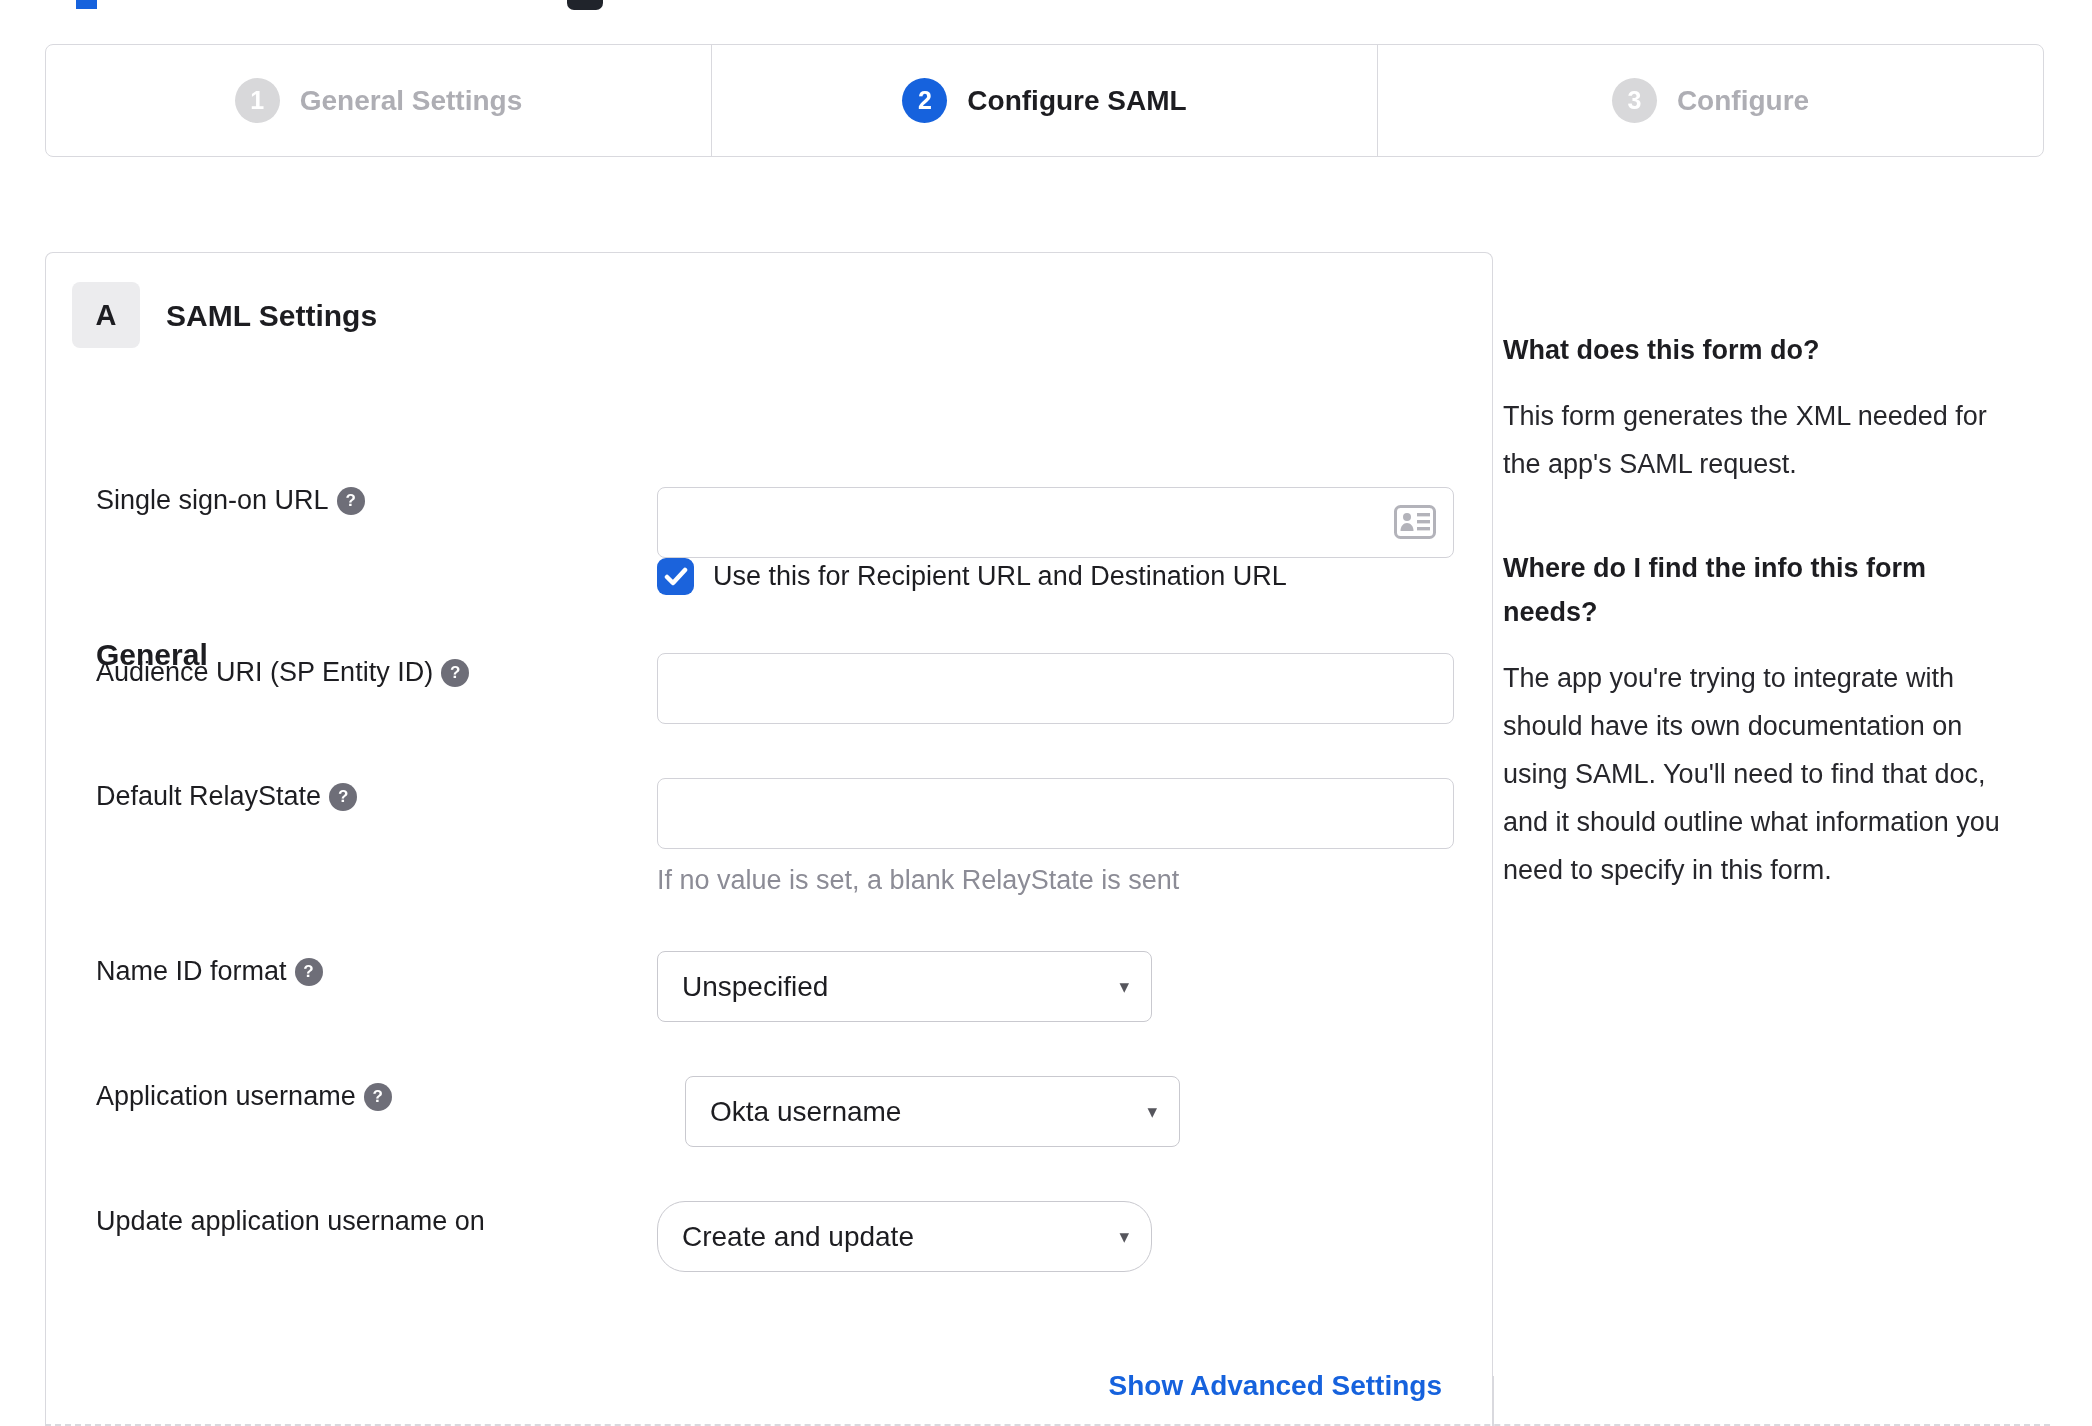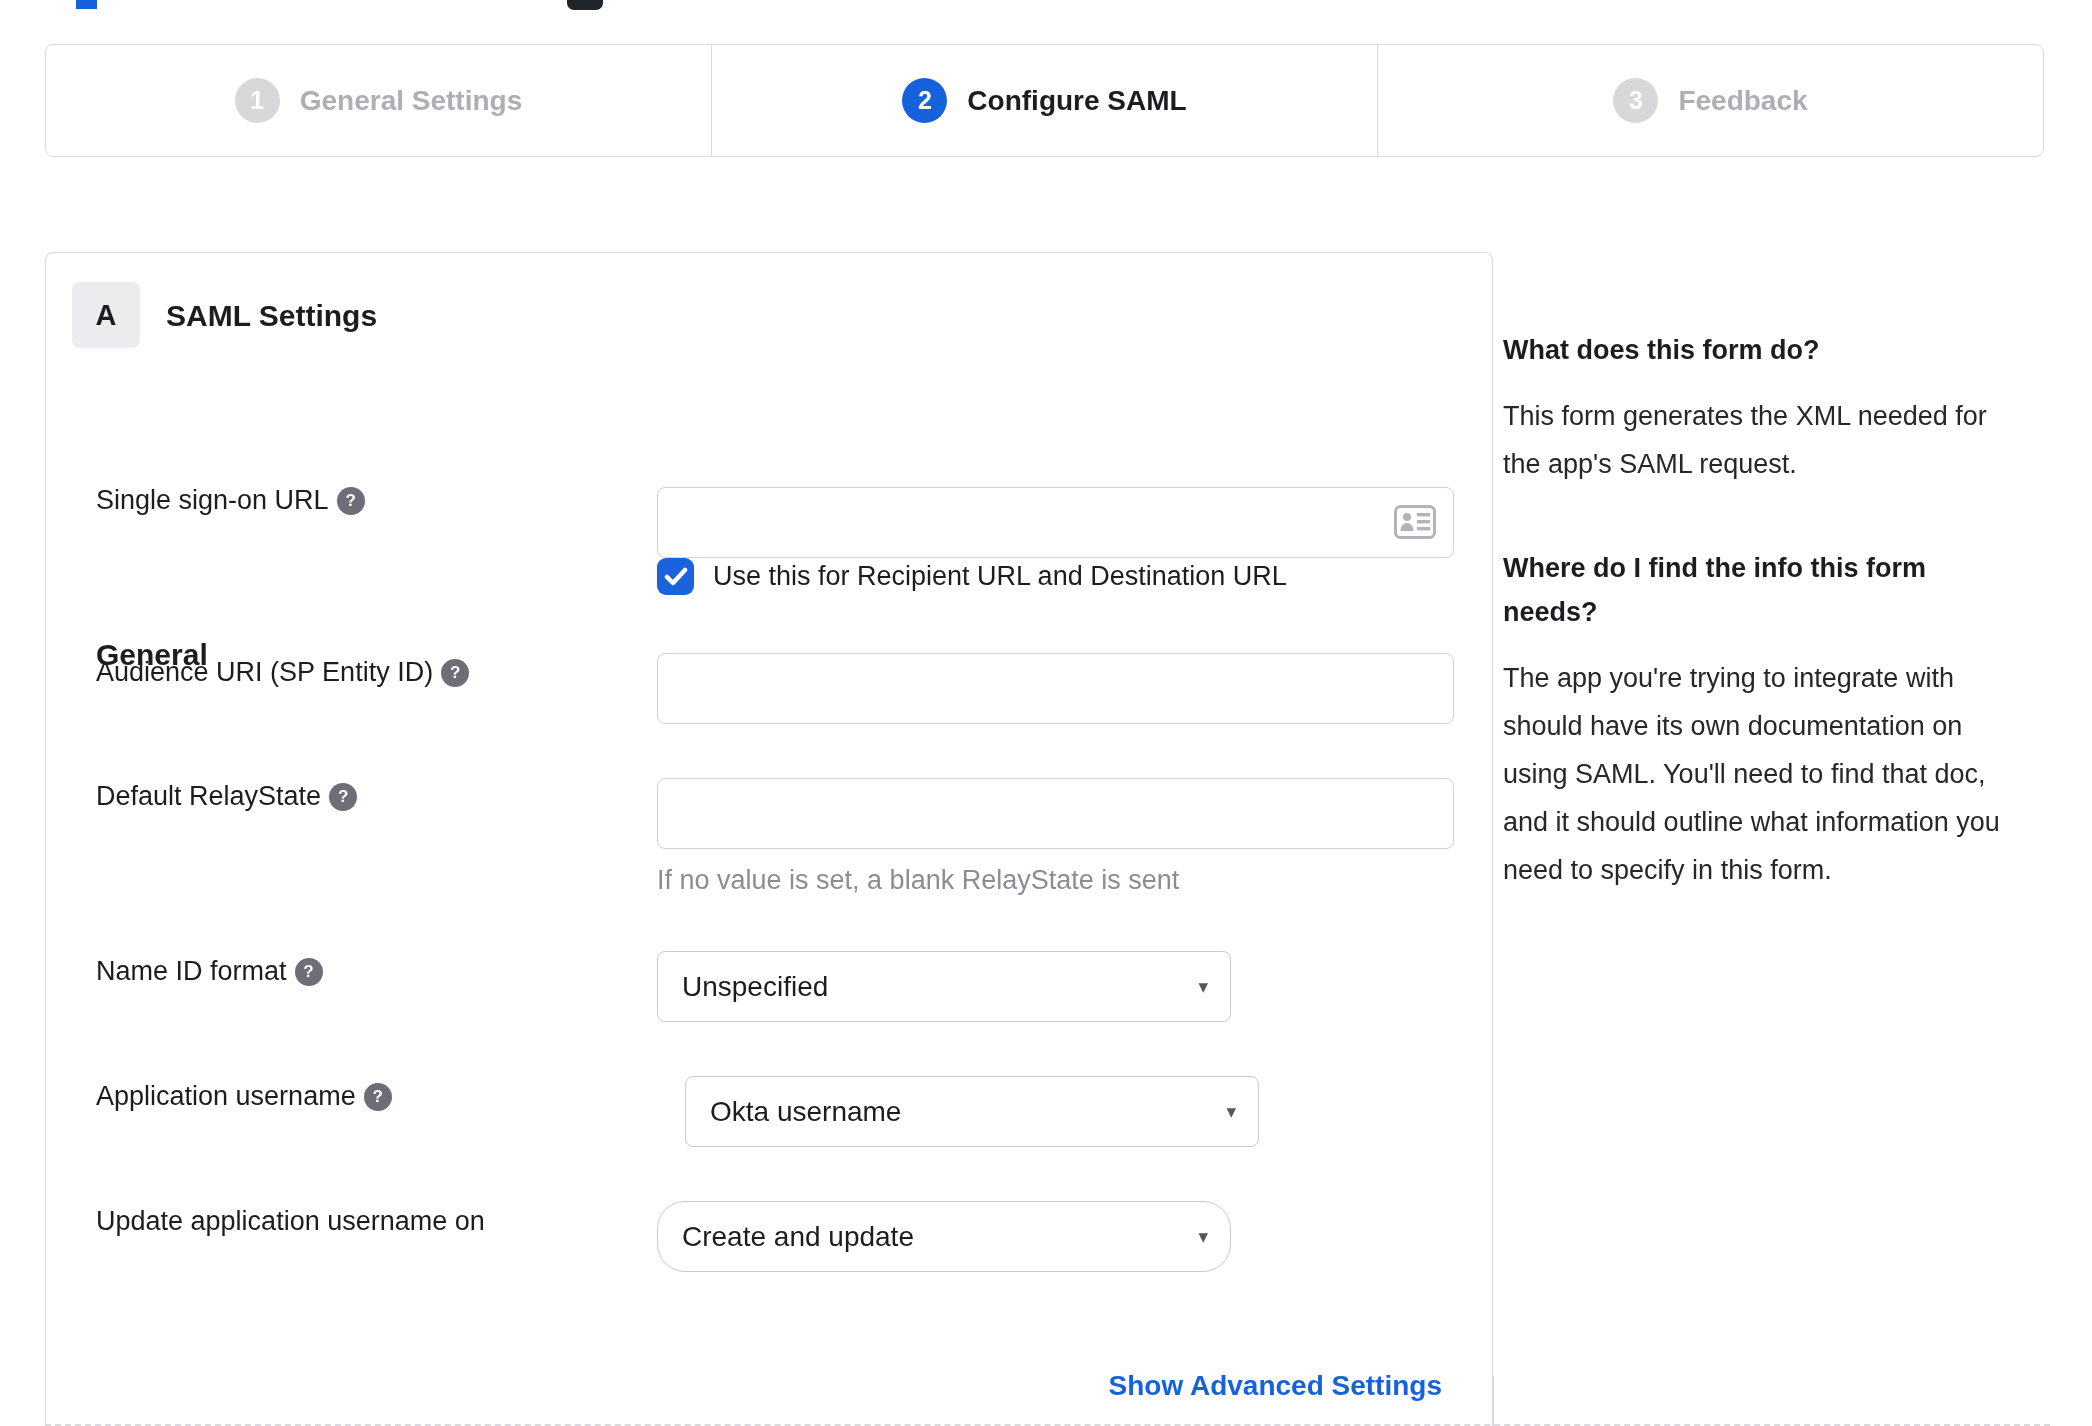--- a/index.html
+++ b/index.html
@@ -41,21 +41,21 @@
                       font-size:27px; padding:0 70px 0 24px; color:#1d1d21;
                       font-family:"Liberation Sans", sans-serif; outline:none; }
   .card-icon { position:absolute; right:18px; top:18px; }
 
   .checkbox { left:611px; width:37px; height:37px; background:#1b63dc; border-radius:9px;
               display:flex; align-items:center; justify-content:center; }
   .checkbox-label { left:667px; font-size:27px; }
 
   .hint { left:611px; font-size:27px; color:#8c8c96; }
 
-  .select { left:611px; width:574px; height:71px; border:1px solid #c9c9cf; border-radius:8px;
+  .select { left:611px; width:495px; height:71px; border:1px solid #c9c9cf; border-radius:8px;
             background:#fff; display:flex; align-items:center; font-size:28px; color:#1d1d21;
             padding:0 24px; position:absolute; }
   .select .arrow { position:absolute; right:22px; color:#55555c; font-size:19px; }
 
   .adv-link { right:50px; top:1093px; font-size:28px; font-weight:bold; color:#1662dd;
               text-decoration:none; position:absolute;margin-top:24px; }
 
   
   .help-col { left:1503px; top:328px; width:516px; }
   .help-col h3 { font-size:27px; font-weight:bold; line-height:44px; color:#1d1d21; }
@@ -75,21 +75,21 @@
   <div class="step inactive">
     <div class="step-circle">1</div>
     <div class="step-label">General Settings</div>
   </div>
   <div class="step active">
     <div class="step-circle">2</div>
     <div class="step-label">Configure SAML</div>
   </div>
   <div class="step inactive">
     <div class="step-circle">3</div>
-    <div class="step-label">Feedback</div>
+    <div class="step-label">Configure</div>
   </div>
 </div>
 
 <div class="abs panel">
   <div class="abs badge">A</div>
   <div class="abs panel-title">SAML Settings</div>
   <div class="abs section-title">General</div>
 
   <div class="abs field-label" style="left:50px; top:232px;">
     <span>Single sign-on URL</span>

